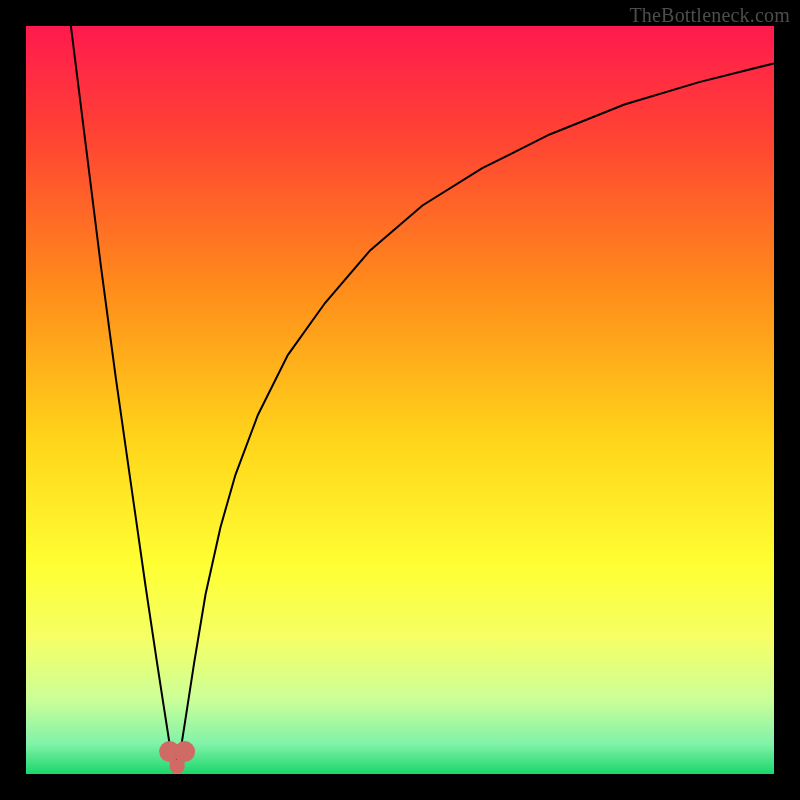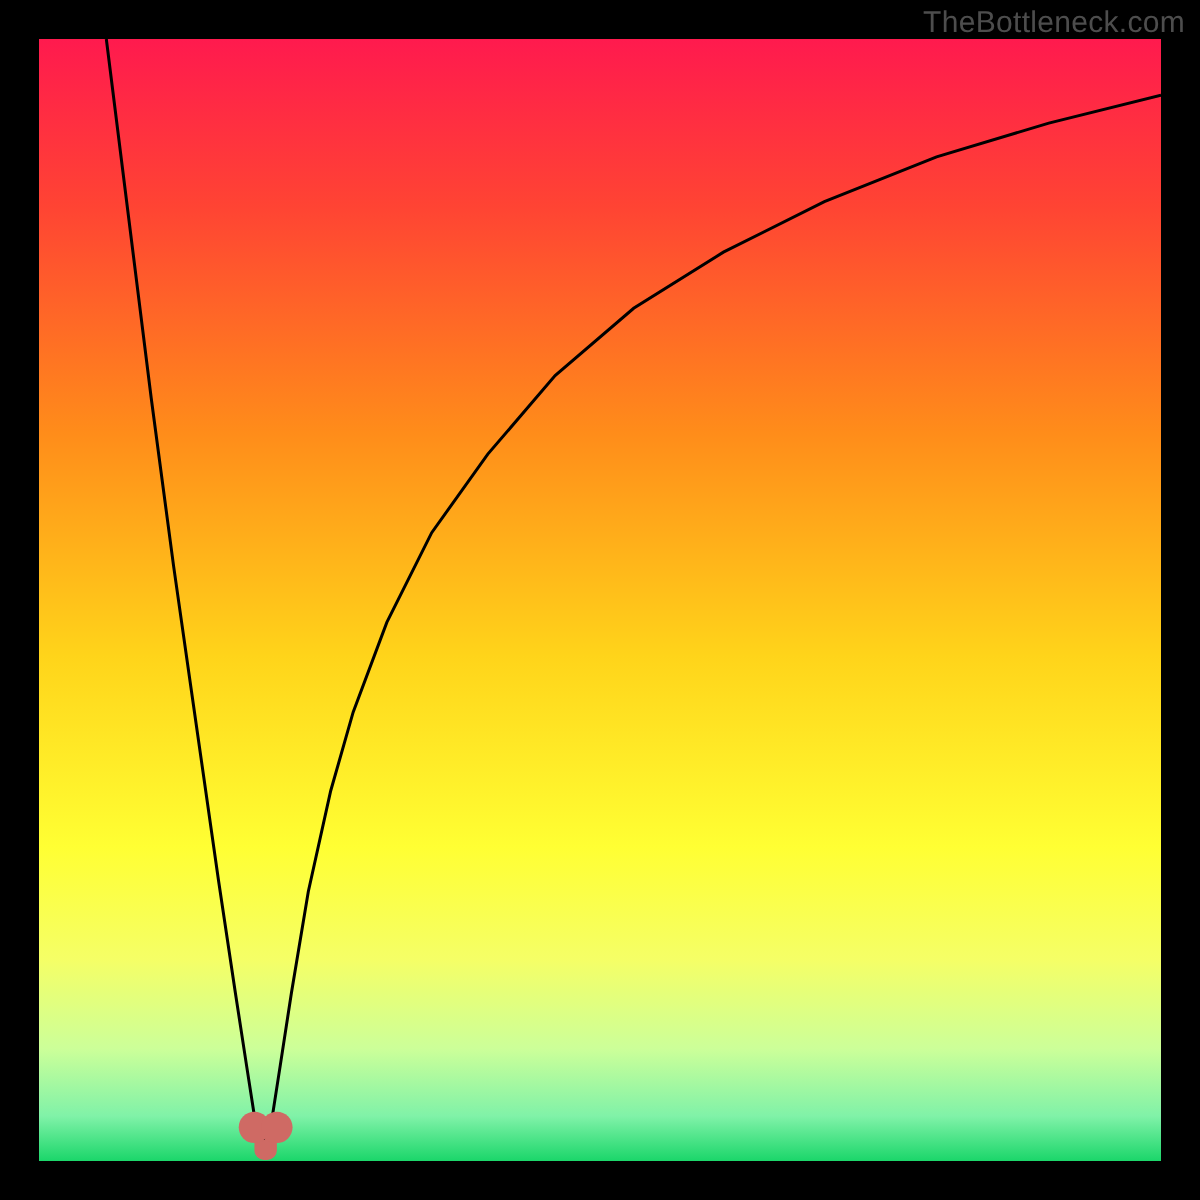--- a/index.html
+++ b/index.html
@@ -11,20 +11,21 @@
     background: #000;
     font-family: Arial, Helvetica, sans-serif;
   }
   .frame {
     position: absolute;
     left: 0;
     top: 0;
     width: 800px;
     height: 800px;
     background: #000;
+    font-family: Liberation Serif, serif;
   }
   .plot {
     position: absolute;
     left: 26px;
     top: 26px;
     width: 748px;
     height: 748px;
     overflow: hidden;
   }
   .watermark {

